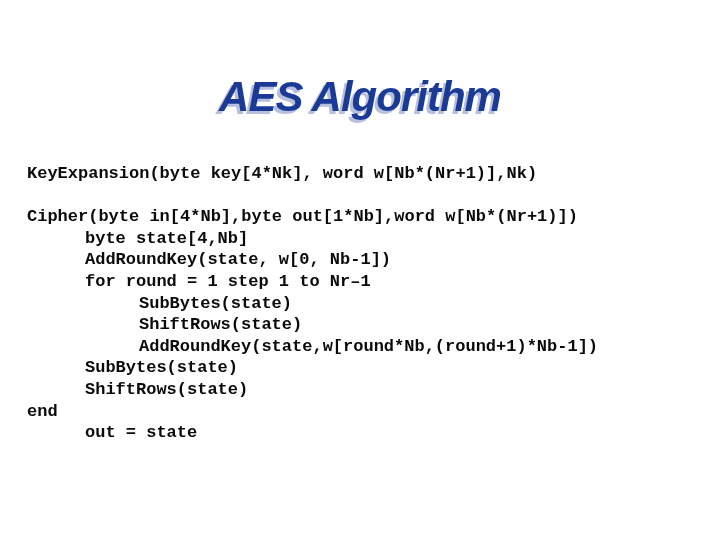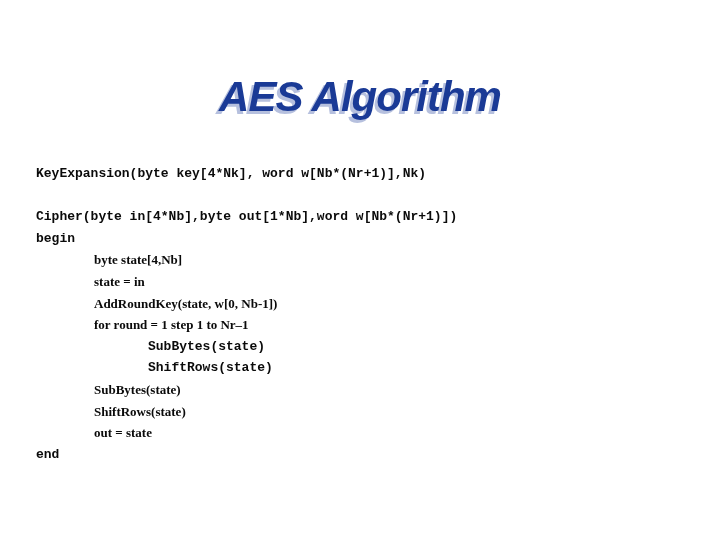--- a/index.html
+++ b/index.html
@@ -24,53 +24,52 @@
     font-weight: 700;
     font-size: 42px;
     letter-spacing: -1px;
     color: #1a3a96;
     text-shadow: -3px 3px 0 #b6c0de;
     white-space: nowrap;
   }
   .code-block {
     position: absolute;
     top: 130px;
-    left: 36px;
+    left: 27px;
     right: 10px;
     font-family: "Liberation Mono", monospace;
     font-weight: 700;
-    font-size: 13px;
+    font-size: 17px;
     line-height: 21.6px;
     color: #0a0a0a;
   }
   .code-line {
     min-height: 21.6px;
     white-space: pre;
   }
   .ind0 { padding-left: 0; }
-  .ind1 { padding-left: 58px; font-family: Liberation Serif, serif; }
+  .ind1 { padding-left: 58px; }
   .ind2 { padding-left: 112px; }
 </style>
 </head>
 <body>
 
 <div class="slide">
 
   <h1 class="slide-title">AES Algorithm</h1>
 
   <div class="code-block">
     <div class="code-line ind0">KeyExpansion(byte key[4*Nk], word w[Nb*(Nr+1)],Nk)</div>
     <div class="code-line ind0"></div>
     <div class="code-line ind0">Cipher(byte in[4*Nb],byte out[1*Nb],word w[Nb*(Nr+1)])</div>
-    <div class="code-line ind0">begin</div>
     <div class="code-line ind1">byte state[4,Nb]</div>
-    <div class="code-line ind1">state = in</div>
     <div class="code-line ind1">AddRoundKey(state, w[0, Nb-1])</div>
     <div class="code-line ind1">for round = 1 step 1 to Nr–1</div>
     <div class="code-line ind2">SubBytes(state)</div>
     <div class="code-line ind2">ShiftRows(state)</div>
+    <div class="code-line ind2">AddRoundKey(state,w[round*Nb,(round+1)*Nb-1])</div>
     <div class="code-line ind1">SubBytes(state)</div>
     <div class="code-line ind1">ShiftRows(state)</div>
+    <div class="code-line ind0">end</div>
     <div class="code-line ind1">out = state</div>
-    <div class="code-line ind0">end</div>
   </div>
 
 </div>
 
 </body></html>

